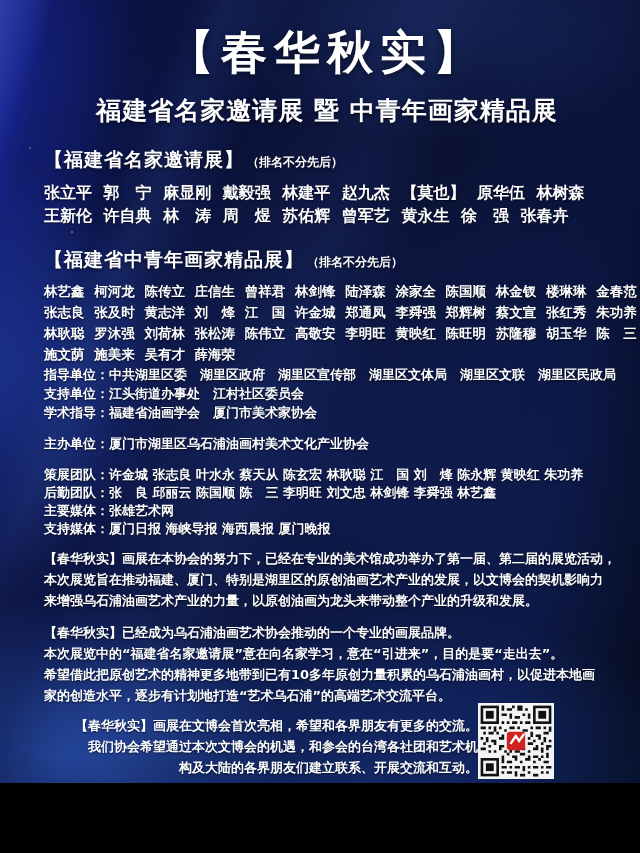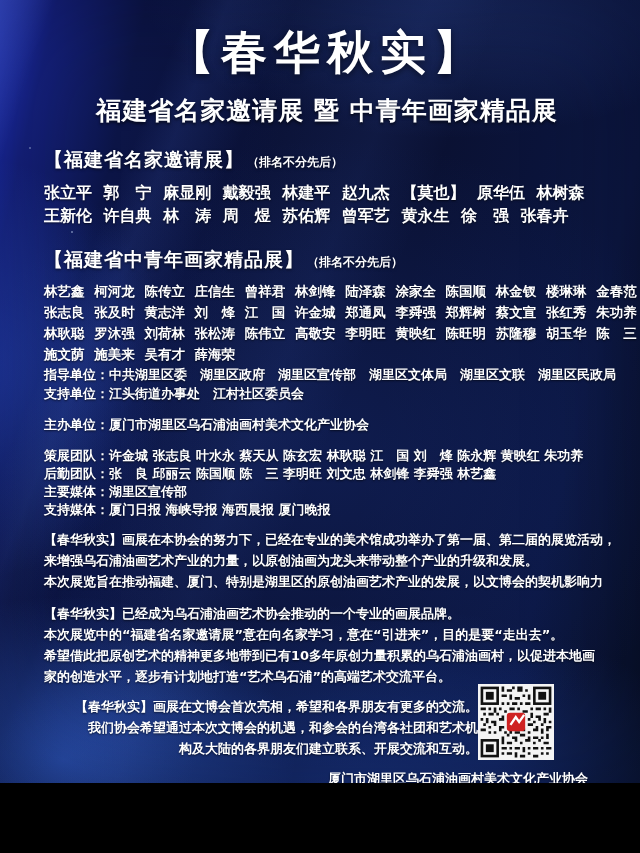--- a/index.html
+++ b/index.html
@@ -88,37 +88,38 @@
     <div class="names names-sm">
       <div class="name-row">林艺鑫 柯河龙 陈传立 庄信生 曾祥君 林剑锋 陆泽森 涂家全 陈国顺 林金钗 楼琳琳 金春范</div>
       <div class="name-row">张志良 张及时 黄志洋 刘　烽 江　国 许金城 郑通凤 李舜强 郑辉树 蔡文宣 张红秀 朱功养</div>
       <div class="name-row">林耿聪 罗沐强 刘荷林 张松涛 陈伟立 高敬安 李明旺 黄映红 陈旺明 苏隆穆 胡玉华 陈　三</div>
       <div class="name-row">施文荫 施美来 吴有才 薛海荣</div>
     </div>
 
     <div class="info-block credits">
       <div class="info-row"><span>指导单位：</span><span>中共湖里区委　湖里区政府　湖里区宣传部　湖里区文体局　湖里区文联　湖里区民政局</span></div>
       <div class="info-row"><span>支持单位：</span><span>江头街道办事处　江村社区委员会</span></div>
+      <div class="info-row"><span>学术指导：</span><span>福建省油画学会　厦门市美术家协会</span></div>
     </div>
 
     <div class="info-row organizer">
       <span>主办单位：</span><span>厦门市湖里区乌石浦油画村美术文化产业协会</span>
     </div>
 
     <div class="info-block teams">
       <div class="info-row"><span>策展团队：</span><span>许金城 张志良 叶水永 蔡天从 陈玄宏 林耿聪 江　国 刘　烽 陈永辉 黄映红 朱功养</span></div>
       <div class="info-row"><span>后勤团队：</span><span>张　良 邱丽云 陈国顺 陈　三 李明旺 刘文忠 林剑锋 李舜强 林艺鑫</span></div>
-      <div class="info-row"><span>主要媒体：</span><span>湖里区宣传部</span></div>
+      <div class="info-row"><span>主要媒体：</span><span>张雄艺术网</span></div>
       <div class="info-row"><span>支持媒体：</span><span>厦门日报 海峡导报 海西晨报 厦门晚报</span></div>
     </div>
 
     <div class="para para-1">
       <span class="pline">【春华秋实】画展在本协会的努力下，已经在专业的美术馆成功举办了第一届、第二届的展览活动，</span>
+      <span class="pline">本次展览旨在推动福建、厦门、特别是湖里区的原创油画艺术产业的发展，以文博会的契机影响力</span>
       <span class="pline">来增强乌石浦油画艺术产业的力量，以原创油画为龙头来带动整个产业的升级和发展。</span>
-      <span class="pline">本次展览旨在推动福建、厦门、特别是湖里区的原创油画艺术产业的发展，以文博会的契机影响力</span>
     </div>
 
     <div class="para para-2">
       <span class="pline">【春华秋实】已经成为乌石浦油画艺术协会推动的一个专业的画展品牌。</span>
       <span class="pline">本次展览中的“福建省名家邀请展”意在向名家学习，意在“引进来”，目的是要“走出去”。</span>
       <span class="pline">希望借此把原创艺术的精神更多地带到已有10多年原创力量积累的乌石浦油画村，以促进本地画</span>
       <span class="pline">家的创造水平，逐步有计划地打造“艺术乌石浦”的高端艺术交流平台。</span>
     </div>
 
     <div class="para-row">

